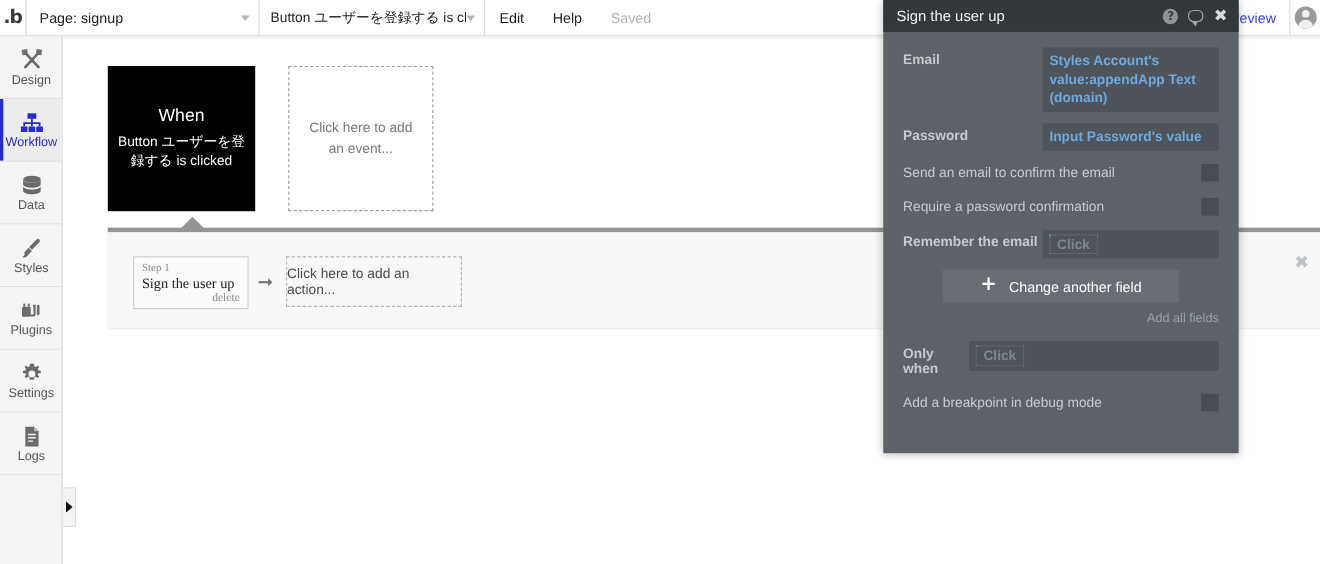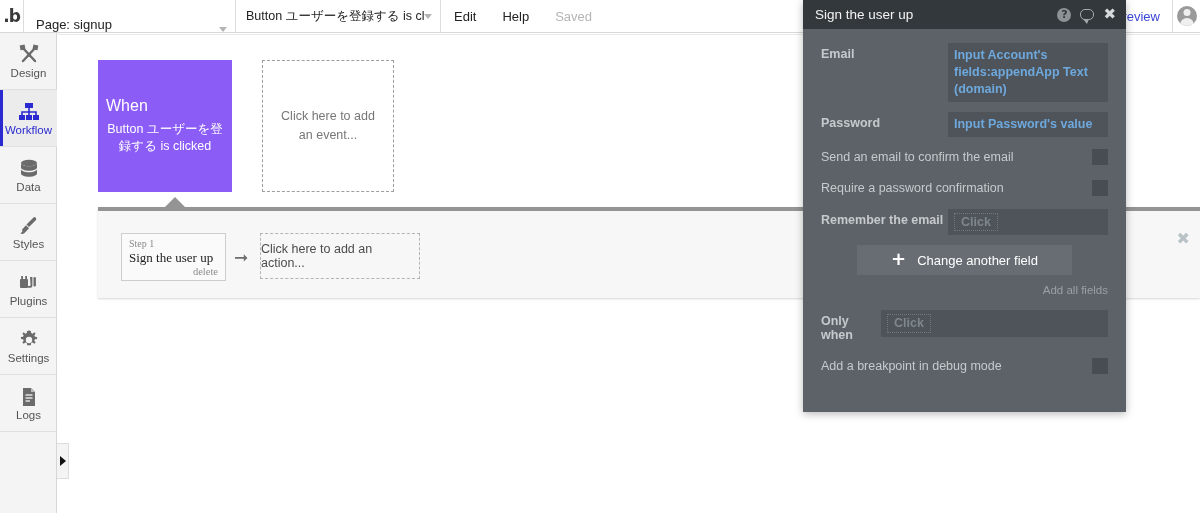--- a/index.html
+++ b/index.html
@@ -22,21 +22,21 @@
   .logo-cell {
     width: 24px; display: flex; align-items: center; justify-content: center;
     border-right: 1px solid #dcdcdc; background: #fff;
   }
   .logo-glyph {
     font-size: 17px; color: #3a3a3a; font-weight: bold;
     font-family: "DejaVu Sans", sans-serif; line-height: 1;
     letter-spacing: -1px;
   }
   .page-select {
-    width: 212px; display: flex; align-items: flex-end;
+    width: 212px; display: flex; align-items: center;
     border-right: 1px solid #dcdcdc; padding: 0 8px 0 12px; position: relative;
   }
   .page-select .lbl { font-size: 13px; color: #222; white-space: nowrap; }
   .caret-dn {
     margin-left: auto; width: 0; height: 0;
     border-left: 4px solid transparent; border-right: 4px solid transparent;
     border-top: 5px solid #b4b4b4;
   }
   .wf-select {
     width: 205px; display: flex; align-items: center;
@@ -115,22 +115,22 @@
     width: 1142px; height: 479px; background: #ffffff;
   }
   .canvas-hr {
     position: absolute; left: 0; top: 0; width: 100%;
     border-top: 1px solid #e9e9e9;
   }
 
   
   .event-when {
     position: absolute; left: 40px; top: 26px; width: 134px; height: 132px;
-    background: #8b5cf6; color: #ffffff;
-    display: flex; flex-direction: column; align-items: flex-start;
+    background: #000000; color: #ffffff;
+    display: flex; flex-direction: column; align-items: center;
     justify-content: center; text-align: center; padding: 0 8px;
   }
   .event-when .when-title { font-size: 16px; margin-bottom: 6px; }
   .event-when .when-sub { font-size: 12.5px; line-height: 1.35; }
   .event-add {
     position: absolute; left: 204px; top: 26px; width: 132px; height: 132px;
     border: 1px dashed #9e9e9e; color: #777; font-size: 12.5px;
     display: flex; align-items: center; justify-content: center;
     text-align: center; padding: 0 12px; line-height: 1.5;
   }
@@ -428,21 +428,21 @@
         <span class="ic-help">?</span>
         <span class="ic-chat"></span>
         <span class="ic-close">✖</span>
       </span>
     </div>
 
     <div class="dlg-body">
 
       <div class="row">
         <span class="row-lbl">Email</span>
-        <span class="fval">Input Account's fields:appendApp Text (domain)</span>
+        <span class="fval">Styles Account's value:appendApp Text (domain)</span>
       </div>
 
       <div class="row">
         <span class="row-lbl">Password</span>
         <span class="fval">Input Password's value</span>
       </div>
 
       <div class="chk-row">
         <span class="chk-lbl">Send an email to confirm the email</span>
         <span class="chk-box"></span>

